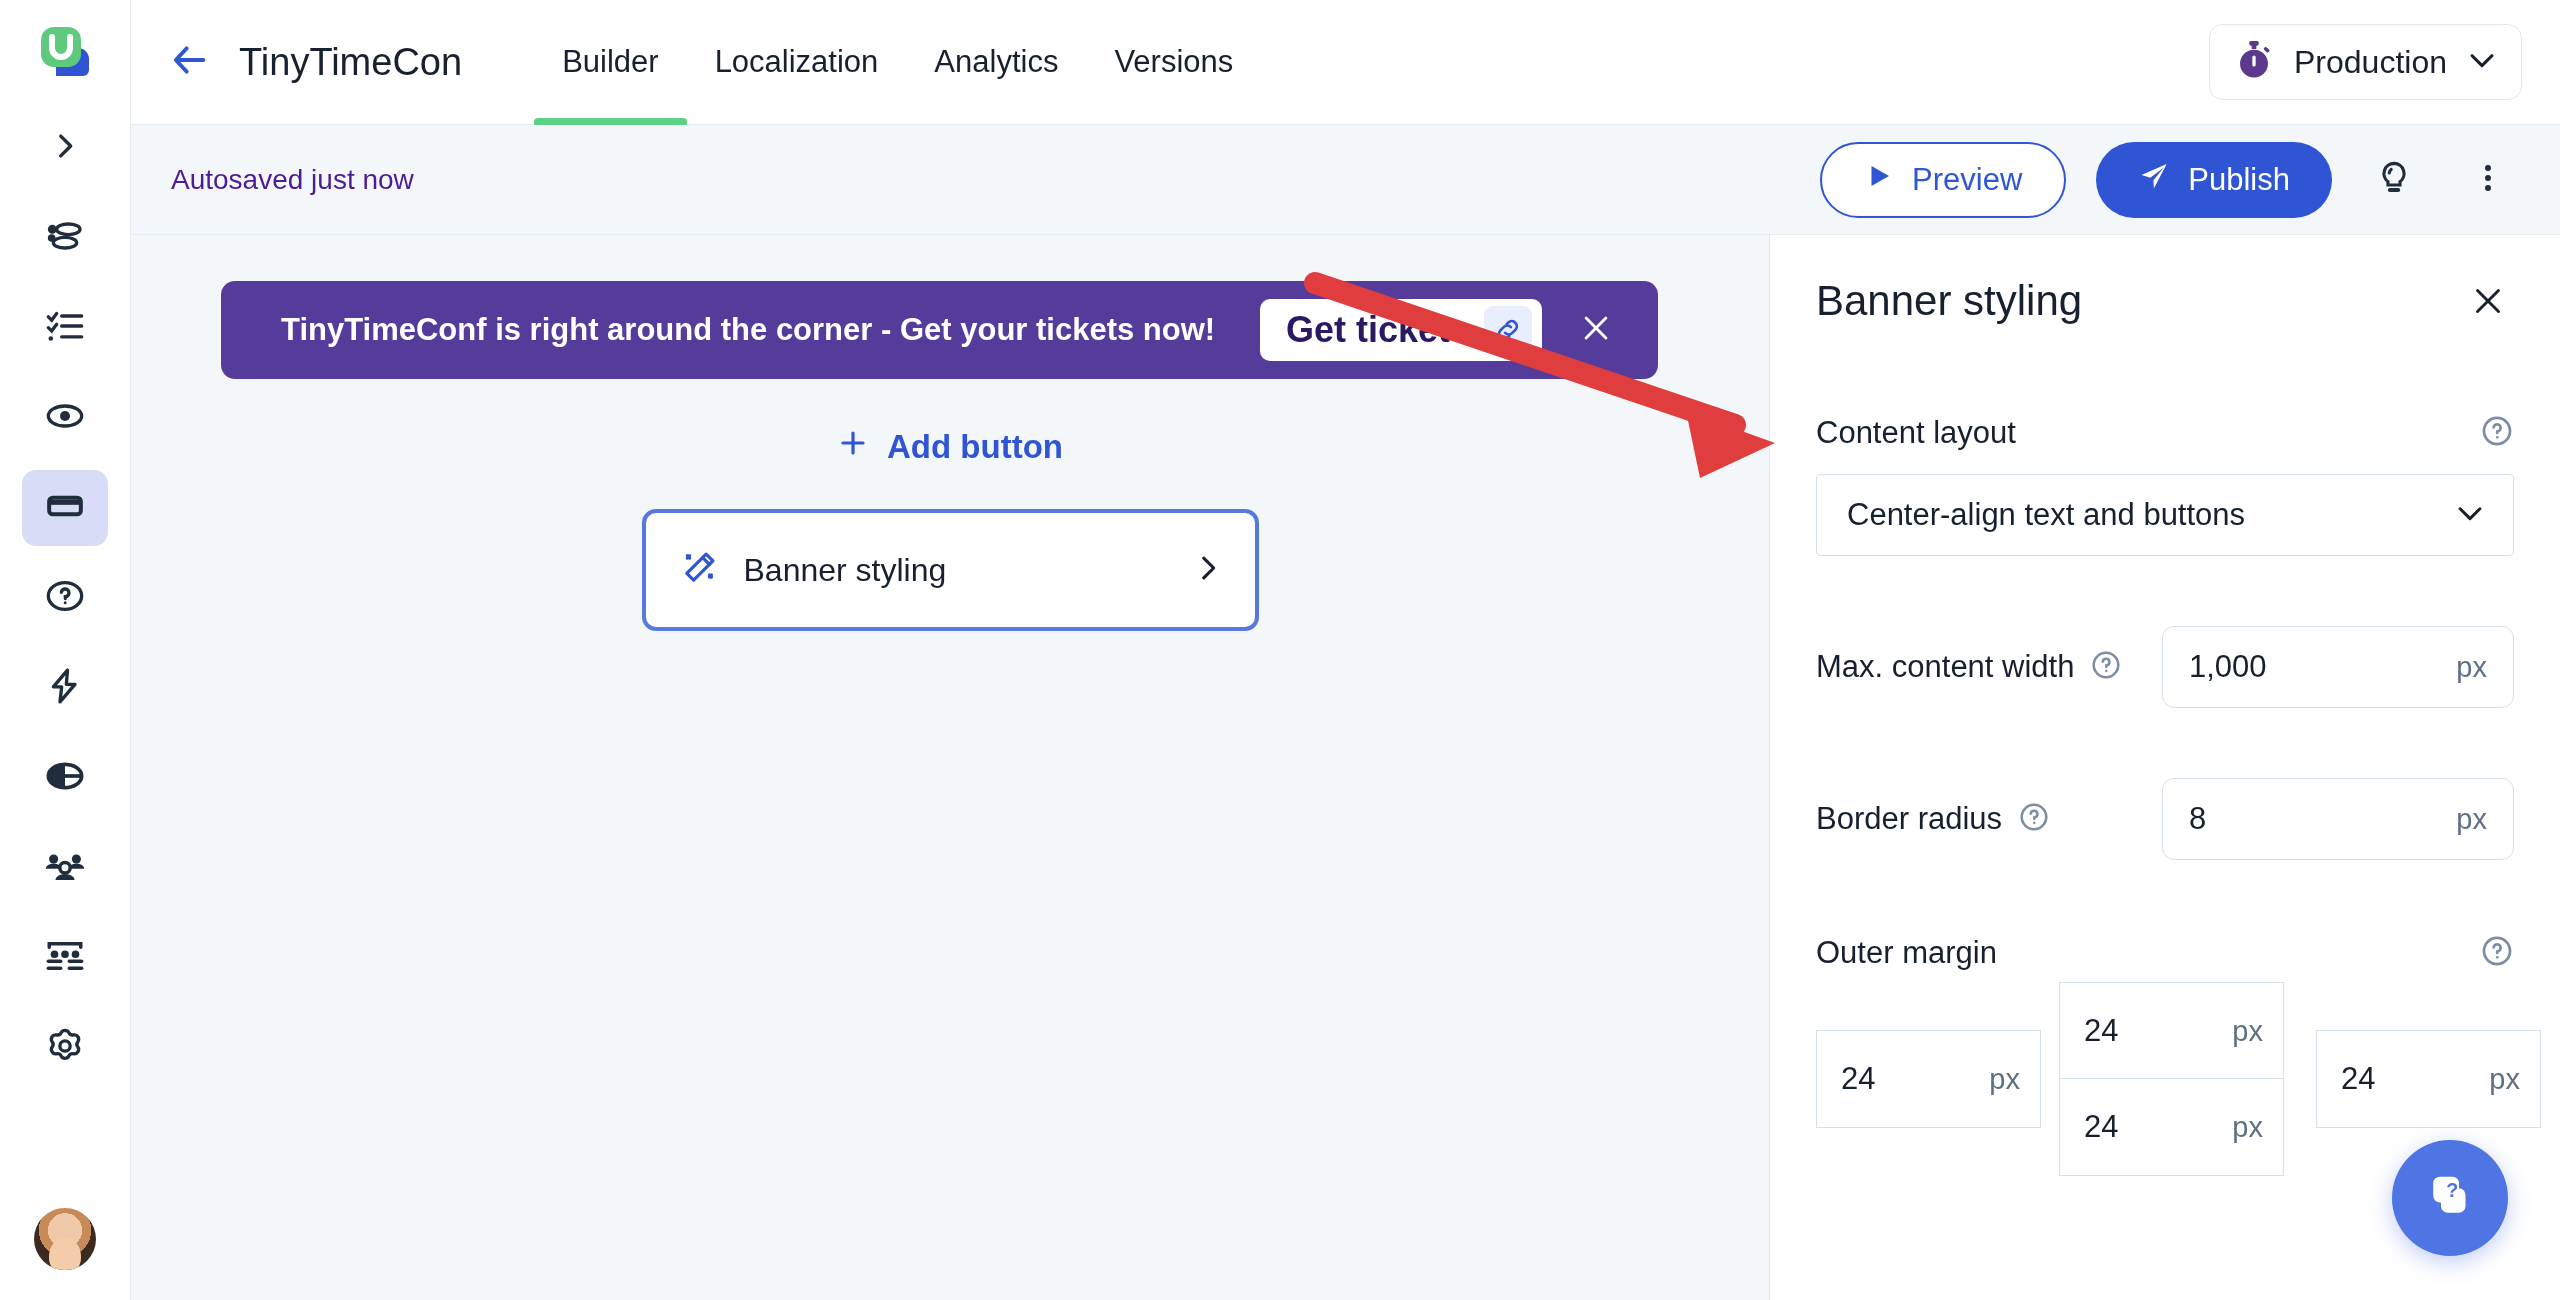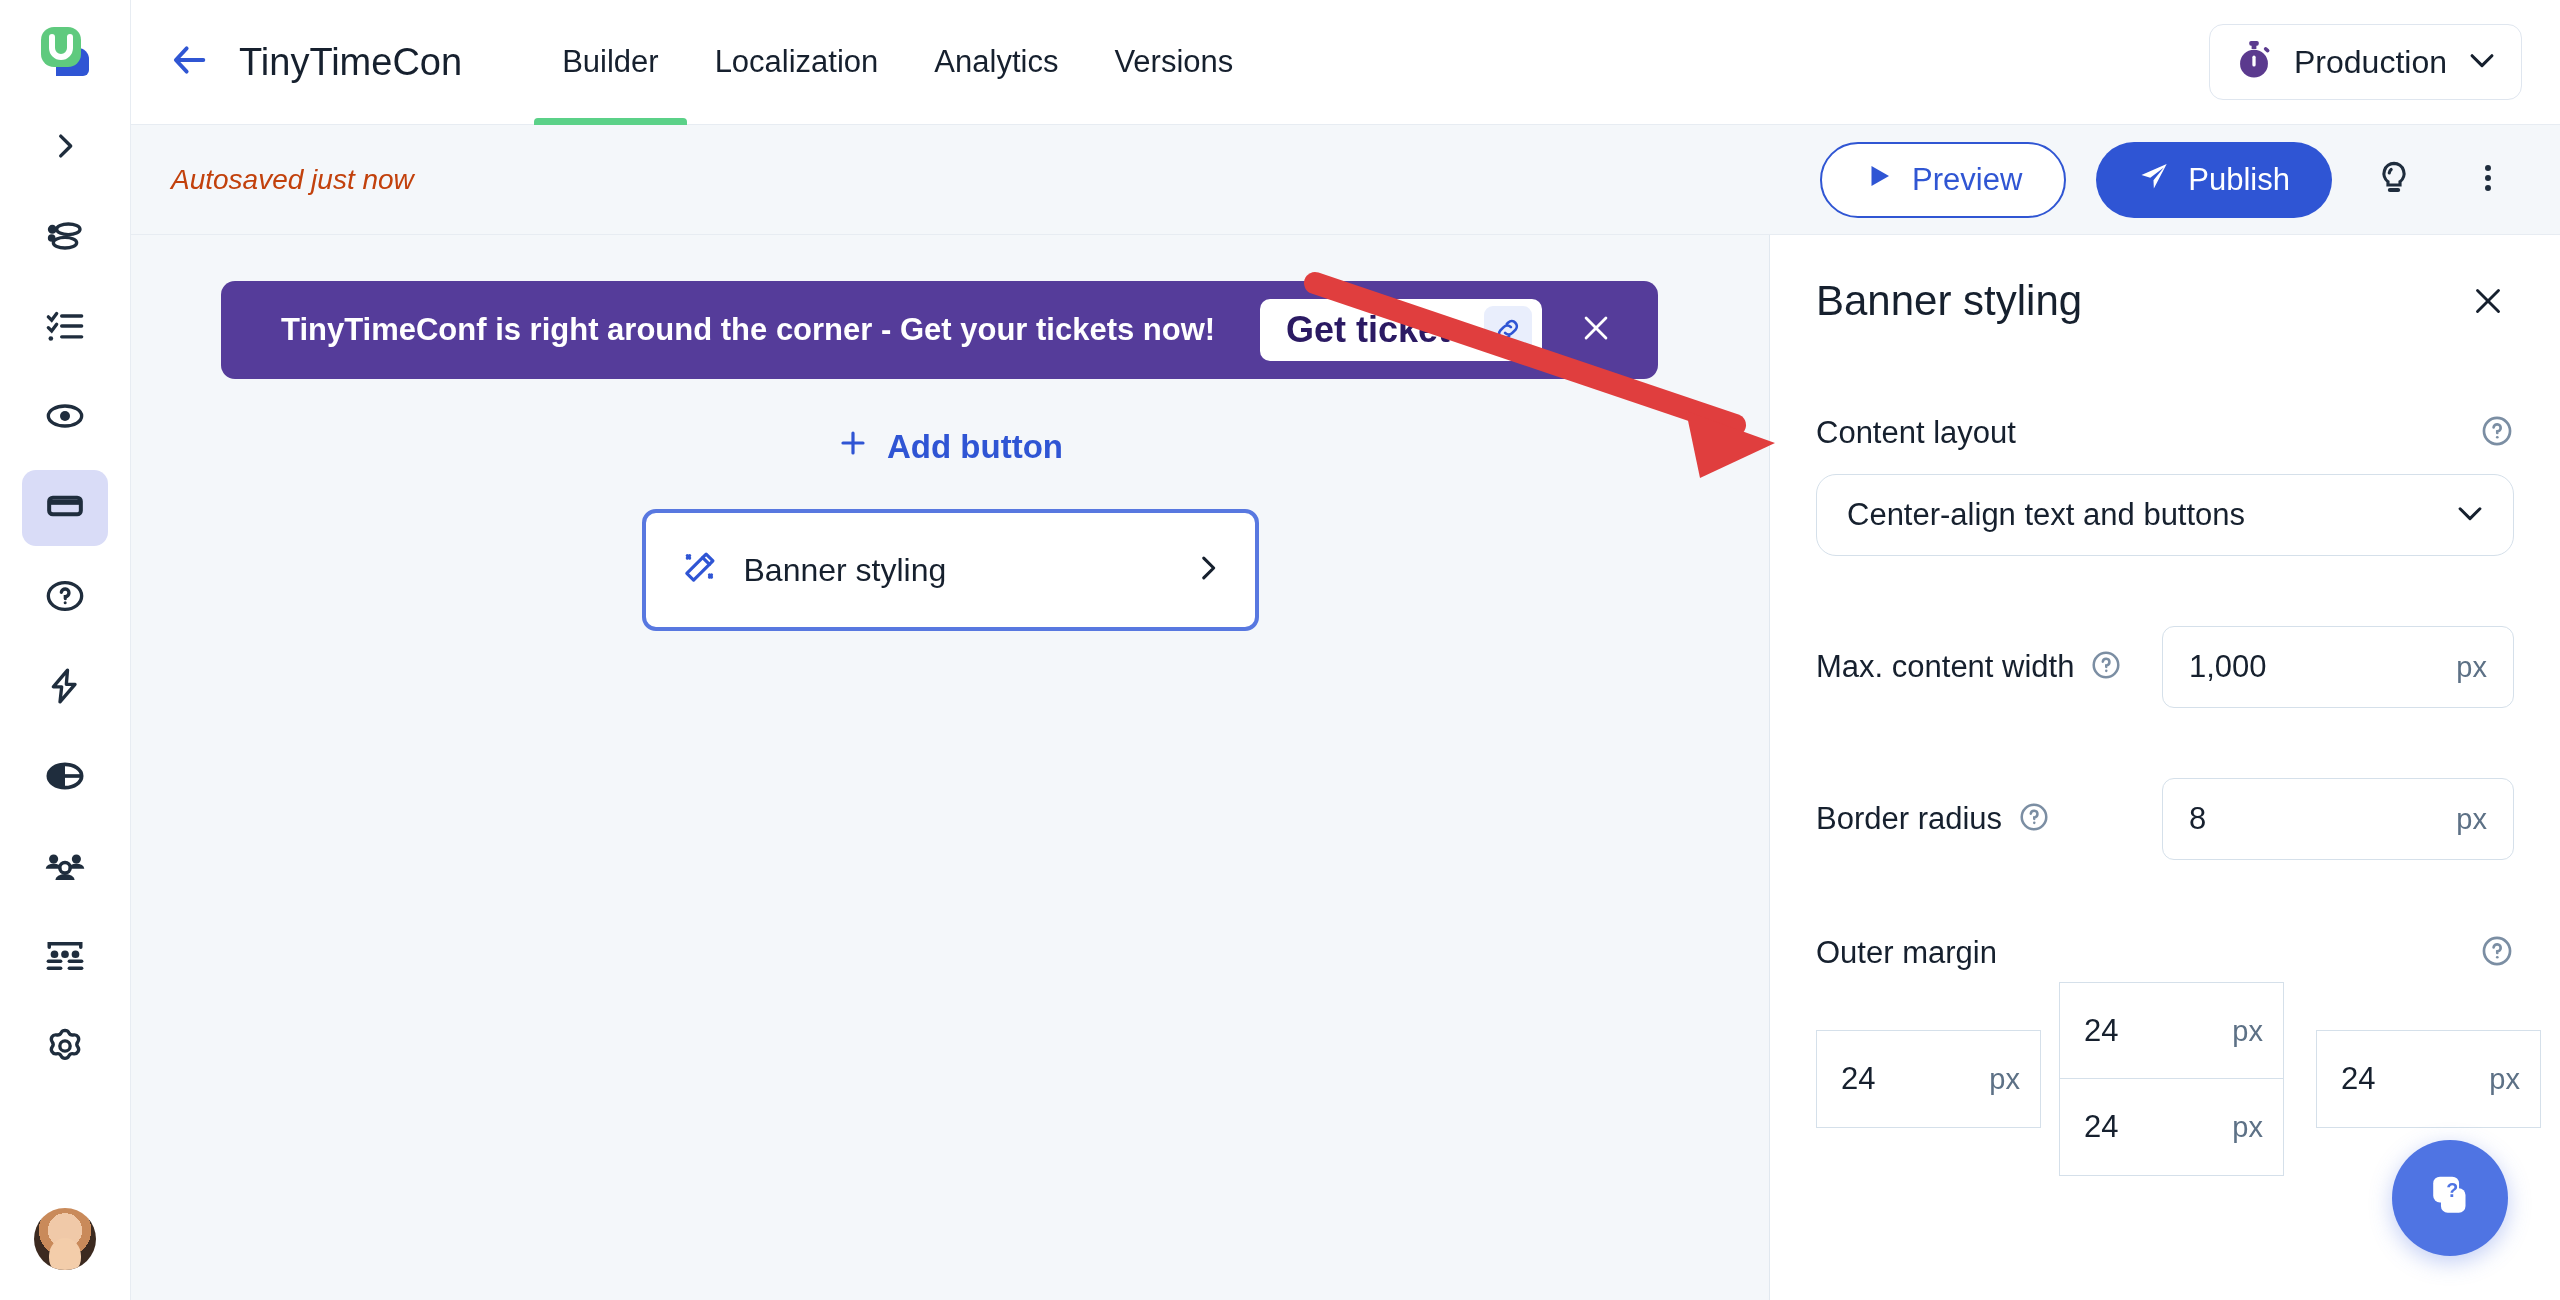--- a/index.html
+++ b/index.html
@@ -80,21 +80,21 @@
   .env-name { font-size: 32px; color: #16202e; white-space: nowrap; }
 
   
   .actionbar {
     height: 110px; flex: 0 0 110px;
     background: #f4f7fa;
     border-bottom: 1px solid #e7ecf2;
     display: flex; align-items: center;
     padding: 0 40px 0 40px;
   }
-  .autosave { font-size: 28px; color: #c2410c; white-space: nowrap; font-style: italic; }
+  .autosave { font-size: 28px; color: #4c1d95; white-space: nowrap; }
   .actions { margin-left: auto; display: flex; align-items: center; gap: 30px; }
   .btn {
     height: 76px; border-radius: 38px;
     display: flex; align-items: center; gap: 18px;
     padding: 0 42px; font-size: 31px; white-space: nowrap;
   }
   .btn-outline { background: #fff; border: 2px solid #3056d3; color: #3056d3; }
   .btn-primary { background: #2f55d4; color: #fff; }
   .icon-btn { width: 64px; height: 64px; display: flex; align-items: center; justify-content: center; color: #1f2d3d; }
 
@@ -153,21 +153,21 @@
   .panel-head { display: flex; align-items: flex-start; }
   .panel-title { font-size: 42px; color: #16202e; white-space: nowrap; }
   .panel-close { margin-left: auto; color: #16202e; width: 52px; height: 52px; display: flex; align-items: center; justify-content: center; }
 
   .field-label-row { display: flex; align-items: center; margin-top: 85px; }
   .field-label { font-size: 31px; color: #16202e; white-space: nowrap; }
   .help { margin-left: auto; }
   .help-inline { margin-left: 16px; }
 
   .select-box {
-    margin-top: 22px; height: 82px; border: 1px solid #d5e0ea; border-radius: 20px;
+    margin-top: 22px; height: 82px; border: 1px solid #d5e0ea; border-radius: 4px;
     display: flex; align-items: center; padding: 0 26px 0 30px; background: #fff;
   }
   .select-value { font-size: 31px; color: #16202e; white-space: nowrap; }
   .select-chev { margin-left: auto; color: #16202e; }
 
   .inline-field { display: flex; align-items: center; margin-top: 70px; }
   .inline-field .field-label { flex: 0 0 auto; }
   .num-box {
     margin-left: auto;
     width: 352px; height: 82px; border: 1px solid #d5e0ea; border-radius: 12px;

